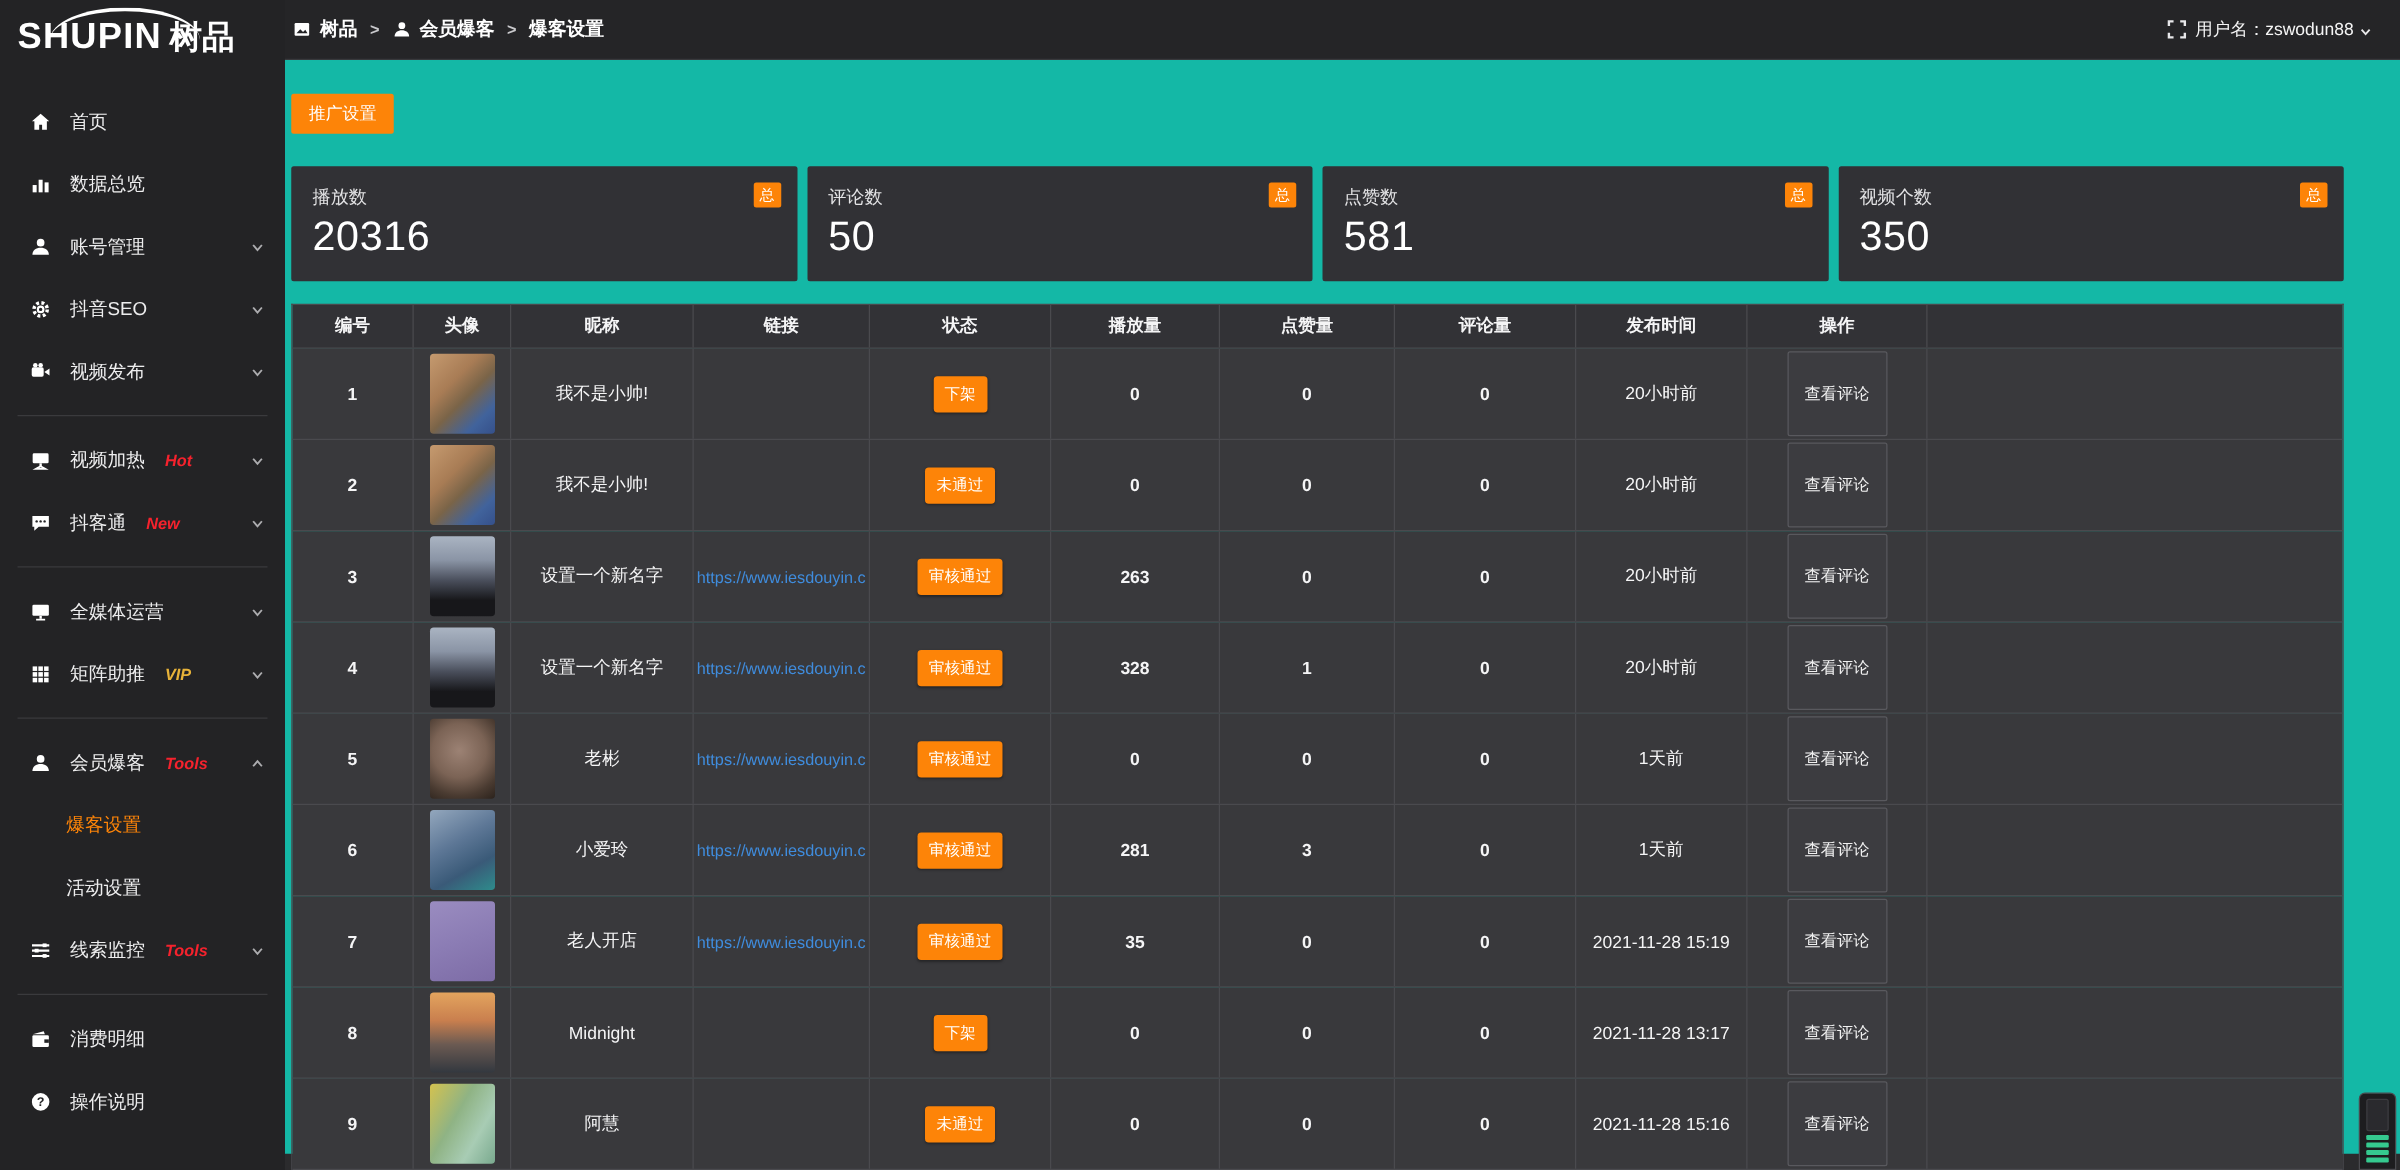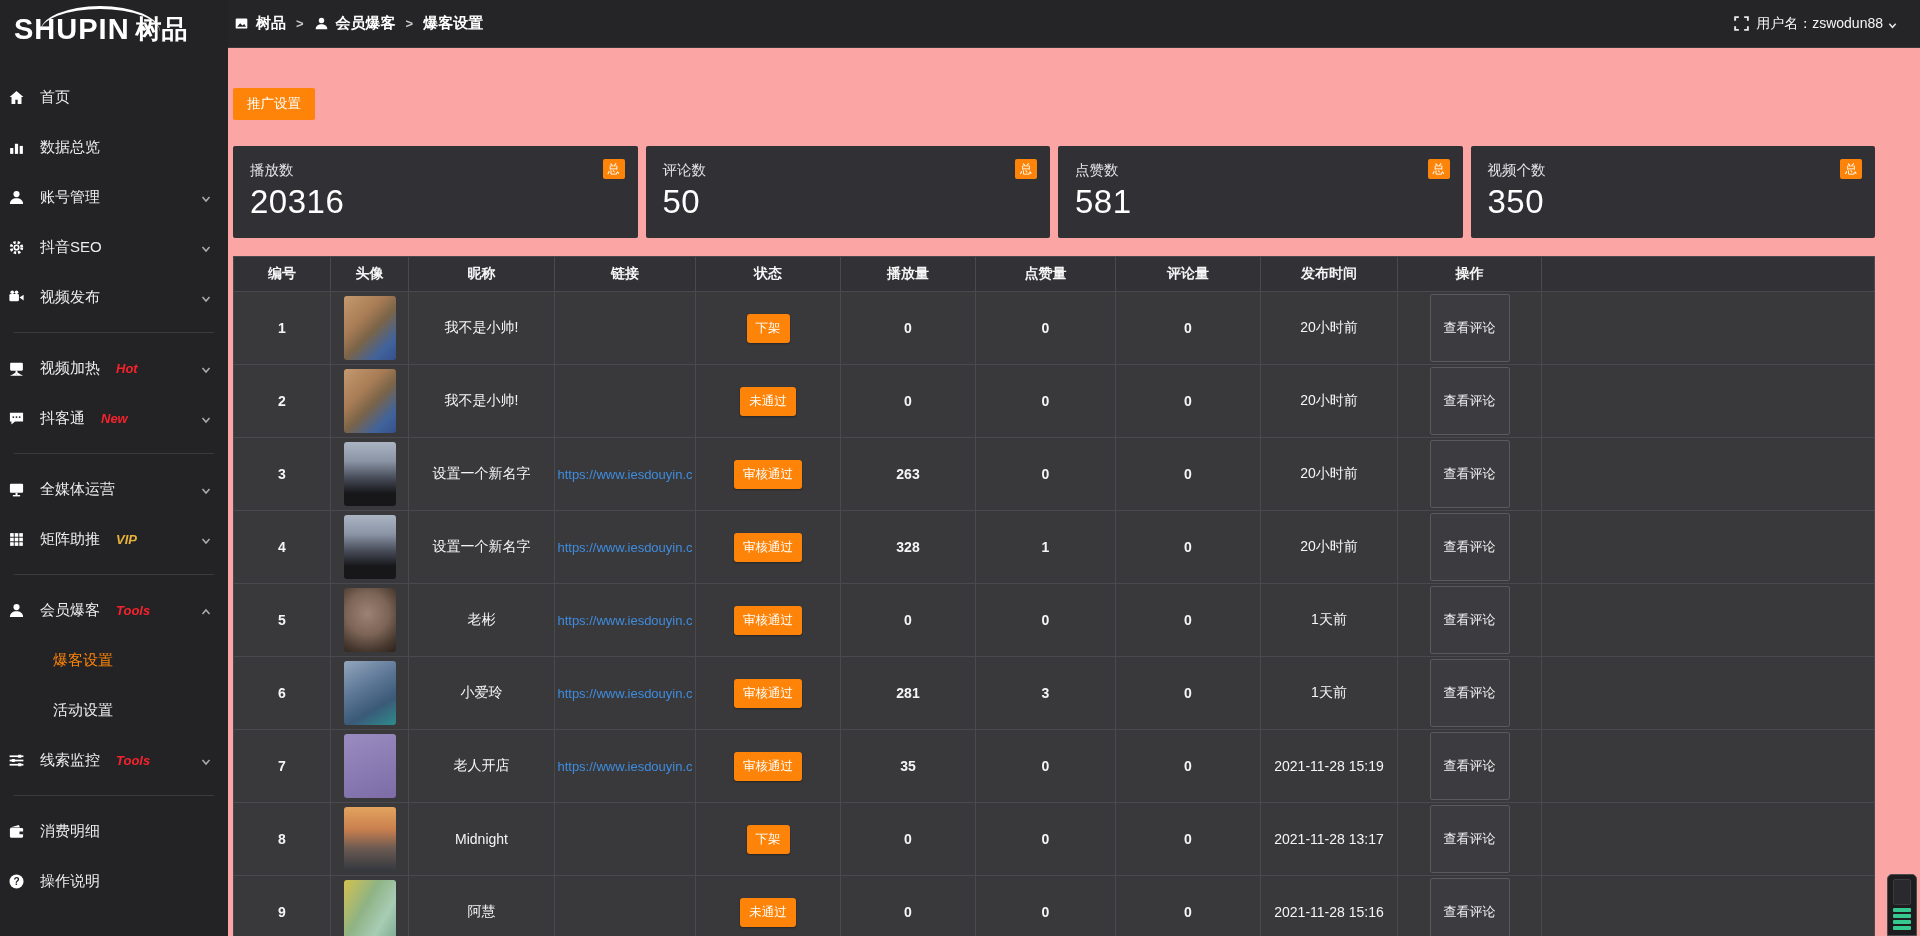--- a/index.html
+++ b/index.html
@@ -9,21 +9,21 @@
   
   .sidebar { position:absolute; left:0; top:0; width:228px; height:936px;
     background:#232325; z-index:3; }
   .logo { height:58px; display:flex; align-items:center; padding-left:14px; cursor:pointer; }
   .logo-arc { position:absolute; left:40px; top:6px; width:120px; height:26px;
     border-top:3px solid #fff; border-radius:50%/100% 100% 0 0; }
   .logo-en { font-size:29px; font-weight:800; letter-spacing:1px; color:#fff; font-style:normal; }
   .logo-cn { font-size:26px; font-weight:800; color:#fff; margin-left:6px; }
   .menu { margin-top:14px; }
   .side-item { position:relative; height:50px; display:flex; align-items:center;
-    padding-left:8px; cursor:pointer; }
+    padding-left:24px; cursor:pointer; }
   .side-item .ico { width:17px; height:17px; margin-right:15px; display:inline-flex; }
   .side-item .lbl { font-size:15px; color:#ededee; }
   .side-item .tag { font-size:13px; font-weight:800; font-style:italic; margin-left:16px; }
   .side-item .chev { position:absolute; right:16px; width:12px; height:12px; opacity:.8; }
   .side-sub { position:relative; height:50px; display:flex; align-items:center;
     padding-left:53px; cursor:pointer; }
   .side-sub .lbl { font-size:15px; color:#ededee; }
   .side-sub.active .lbl { color:#fd8408; }
   .side-div { height:1px; background:#3a3a3d; margin:10px 14px; }
 
@@ -35,22 +35,22 @@
   .crumb { display:flex; align-items:center; gap:7px; font-size:15px; font-weight:700;
     color:#fff; cursor:pointer; }
   .crumb .ico { width:15px; height:15px; display:inline-flex; }
   .crumb-sep { color:#c9c9cc; font-size:13px; font-weight:700; }
   .user-area { display:flex; align-items:flex-start; gap:6px; }
   .fs-btn { width:17px; height:17px; display:inline-flex; cursor:pointer; }
   .user-name { font-size:14px; color:#f5f5f5; cursor:pointer; display:flex; align-items:center; gap:4px; }
   .user-name .chev { width:11px; height:11px; }
 
   
-  .main { position:absolute; left:228px; top:48px; width:1692px; height:888px;
-    padding:40px 45px 0 5px; background:#fca5a5; }
+  .main { position:absolute; left:228px; top:35px; width:1692px; height:888px;
+    padding:40px 45px 0 5px; background:#14b8a6; }
   .promo-btn { display:inline-block; background:#fd8408; color:#fff; border:none;
     font-size:13.5px; padding:7px 14px; border-radius:2px; cursor:pointer;
     font-family:inherit; }
   .cards { display:flex; gap:8px; margin-top:26px; }
   .card { flex:1; height:92px; background:#313135; border-radius:2px; position:relative;
     padding:15px 14px 0 17px; }
   .card .c-label { font-size:14.5px; color:#e3e3e5; }
   .card .c-value { font-size:33px; color:#fff; margin-top:3px; letter-spacing:.5px; }
   .card .c-badge { position:absolute; top:13px; right:13px; background:#fd8408;
     color:#fff; font-size:12px; padding:4px 5px; border-radius:2px; line-height:1; }

